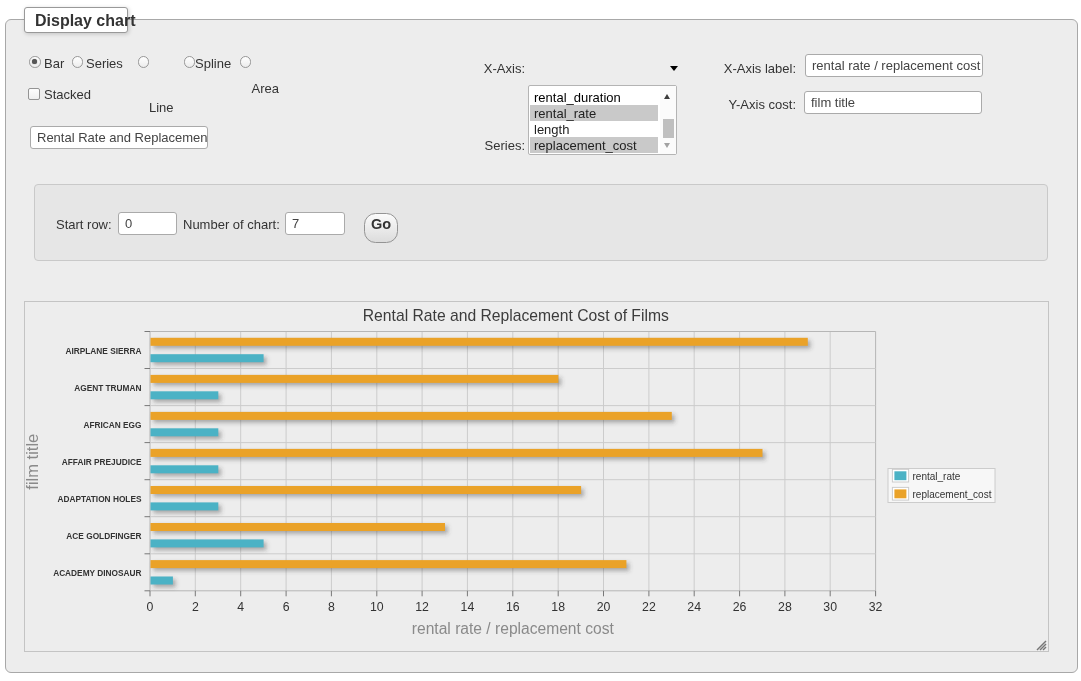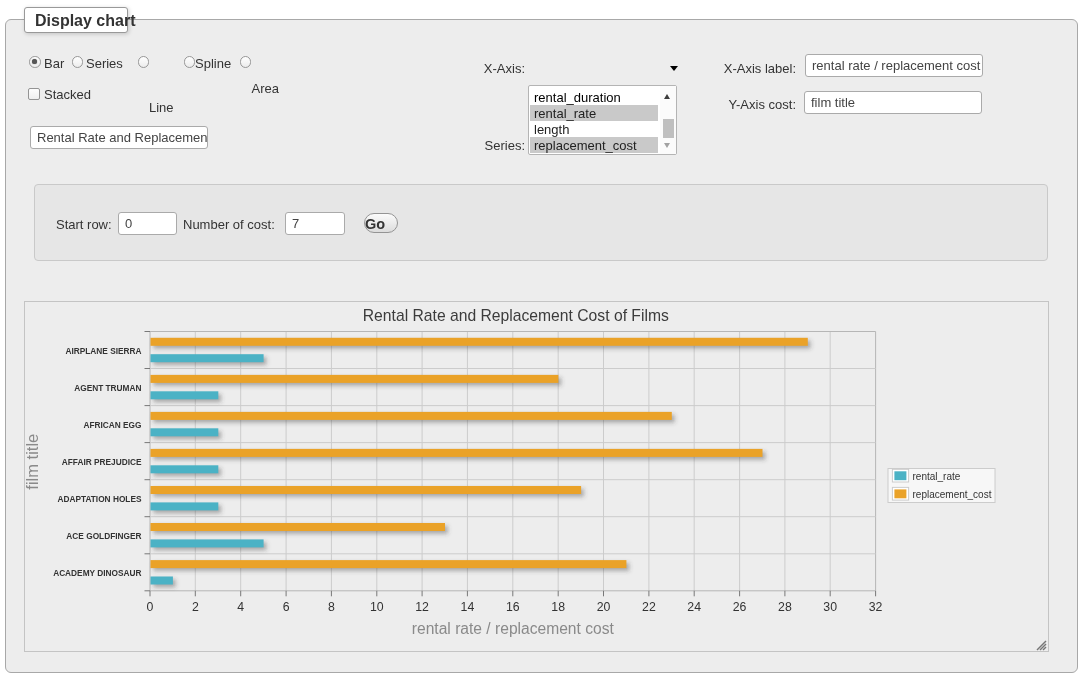--- a/index.html
+++ b/index.html
@@ -55,23 +55,23 @@
   <div class="lbl" style="left:450px;top:138px;width:75px;text-align:right;">Series:</div>
 
   <div class="lbl" style="left:700px;top:60.5px;width:96px;text-align:right;">X-Axis label:</div>
   <div class="inp" style="left:805px;top:54px;width:178px;height:23px;">rental rate / replacement cost</div>
   <div class="lbl" style="left:700px;top:96.5px;width:96px;text-align:right;">Y-Axis cost:</div>
   <div class="inp" style="left:804px;top:91px;width:178px;height:23px;">film title</div>
 
   <div class="abs" style="left:34px;top:184px;width:1014px;height:77px;background:#e6e6e6;border:1px solid #c9c9c9;border-radius:4px;box-sizing:border-box;"></div>
   <div class="lbl" style="left:56px;top:217px;">Start row:</div>
   <div class="inp" style="left:118px;top:212px;width:59px;height:23px;">0</div>
-  <div class="lbl" style="left:183px;top:217px;">Number of cost:</div>
+  <div class="lbl" style="left:183px;top:217px;">Number of chart:</div>
   <div class="inp" style="left:285px;top:212px;width:60px;height:23px;">7</div>
-  <div class="abs" style="left:364px;top:213px;width:34px;height:20px;border:1px solid #949494;border-radius:11.5px;background:linear-gradient(#fbfbfb,#dcdcdc);box-sizing:border-box;text-align:left;font-size:14.5px;font-weight:bold;color:#333;line-height:21px;">Go</div>
+  <div class="abs" style="left:364px;top:213px;width:34px;height:30px;border:1px solid #949494;border-radius:11.5px;background:linear-gradient(#fbfbfb,#dcdcdc);box-sizing:border-box;text-align:center;font-size:14.5px;font-weight:bold;color:#333;line-height:21px;">Go</div>
 
   <div class="abs" style="left:24px;top:300.5px;width:1024.5px;height:351px;border:1px solid #c4c4c4;box-sizing:border-box;"></div>
   <div class="abs" style="left:25px;top:301.5px;width:1022px;height:349px;">
 <svg width="1022" height="349" viewBox="0 0 1022 349" style="position:absolute;left:0;top:0;font-family:'Liberation Sans',sans-serif">
 <line x1="125.0" y1="29.5" x2="125.0" y2="288.8" stroke="#b6b6b6" stroke-width="1"></line>
 <line x1="170.3" y1="29.5" x2="170.3" y2="288.8" stroke="#cccccc" stroke-width="1"></line>
 <line x1="215.7" y1="29.5" x2="215.7" y2="288.8" stroke="#cccccc" stroke-width="1"></line>
 <line x1="261.1" y1="29.5" x2="261.1" y2="288.8" stroke="#cccccc" stroke-width="1"></line>
 <line x1="306.4" y1="29.5" x2="306.4" y2="288.8" stroke="#cccccc" stroke-width="1"></line>
 <line x1="351.8" y1="29.5" x2="351.8" y2="288.8" stroke="#cccccc" stroke-width="1"></line>

